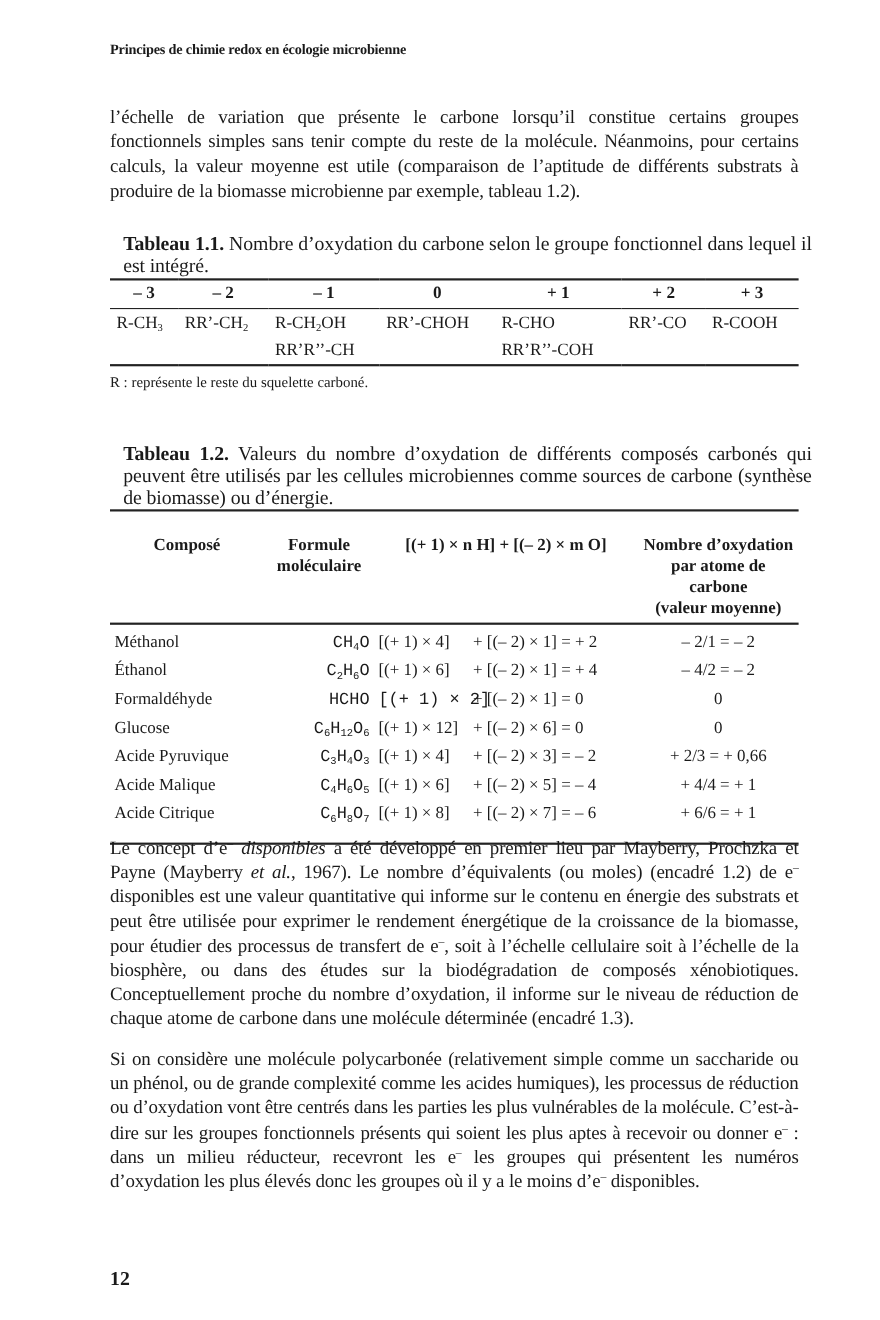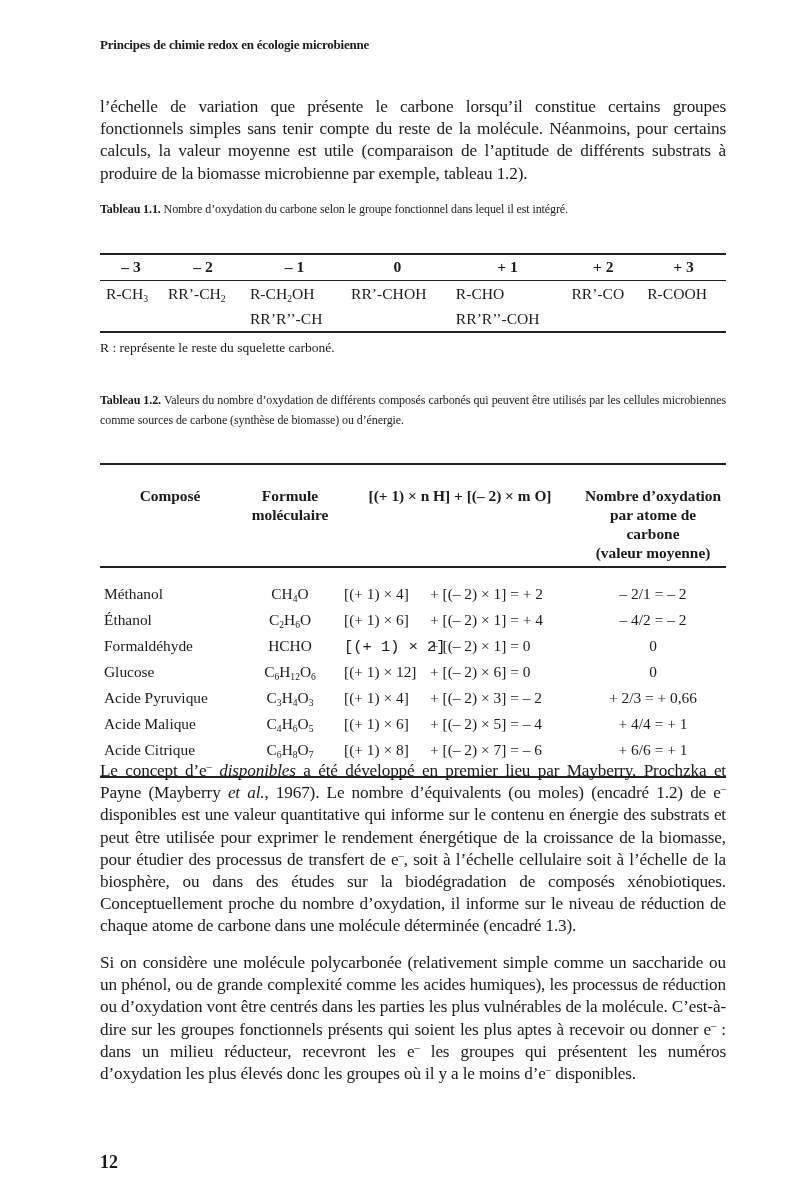--- a/index.html
+++ b/index.html
@@ -2,36 +2,36 @@
 <html><head>
 <meta charset="utf-8">
 <style>
   html, body { margin: 0; padding: 0; background: #ffffff; }
   body { width: 800px; height: 1200px; position: relative; overflow: hidden;
          font-family: "Liberation Serif", "DejaVu Serif", serif; color: #1a1a1a; }
   .page { position: absolute; left: 100px; top: 0; width: 626px; }
   .running-head { position: absolute; top: 37px; left: 0; font-size: 13px; font-weight: bold; letter-spacing: -0.2px; }
   .body-text { font-size: 17.2px; line-height: 22.2px; text-align: justify; margin: 0; letter-spacing: -0.15px; }
   .p1 { position: absolute; top: 96px; left: 0; width: 626px; }
-  .caption { font-size: 12px; line-height: 20px; text-align: justify; margin: 0; letter-spacing: -0.1px; }
+  .caption { font-size: 18px; line-height: 20px; text-align: justify; margin: 12px; letter-spacing: -0.1px; }
   .caption b { font-weight: bold; }
   .cap1 { position: absolute; top: 199px; left: 0; width: 626px; }
   .cap2 { position: absolute; top: 390px; left: 0; width: 626px; }
   table { border-collapse: collapse; width: 626px; }
   .t1 { position: absolute; top: 253px; left: 0; font-size: 15.6px; }
   .t1 thead th { font-weight: bold; text-align: center; padding: 2px 0 4px 0; border-top: 2px solid #222; border-bottom: 1.5px solid #222; height: 19px; }
   .t1 tbody td { padding: 2px 0 2px 6px; text-align: left; height: 21px; white-space: nowrap; margin-top: 24px; }
   .t1 tbody tr:last-child td { border-bottom: 2px solid #222; }
   .note { position: absolute; top: 340px; left: 0; font-size: 13.5px; }
   .t2 { position: absolute; top: 463px; left: 0; font-size: 15.4px; }
   .t2 thead th { font-weight: bold; text-align: center; vertical-align: top; padding: 21px 2px 4px 2px; border-top: 2px solid #222; border-bottom: 2px solid #222; line-height: 19px; }
   .t2 tbody td { padding: 3px 4px; height: 20px; white-space: nowrap; }
-  .t2 tbody tr:first-child td { padding-top: 16px; }
+  .t2 tbody tr:first-child td { padding-top: 6px; }
   .t2 tbody tr:last-child td { border-bottom: 2px solid #222; padding-bottom: 16px; }
-  .t2 td.c { text-align: center; }
+  .t2 td.c { text-align: right; font-family: Liberation Mono, monospace; }
   .t2 td.l { text-align: left; }
   .t2 td.val { text-align: center; }
   sub { font-size: 0.62em; vertical-align: -0.3em; line-height: 0; }
   sup { font-size: 0.62em; vertical-align: 0.55em; line-height: 0; }
   .p2 { position: absolute; top: 760px; left: 0; width: 626px; }
   .p3 { position: absolute: ; }
   .p3 { position: absolute; top: 952px; left: 0; width: 626px; }
   .page-number { position: absolute; top: 1152px; left: 0; font-size: 18px; font-weight: bold; }
 </style>
 </head>

